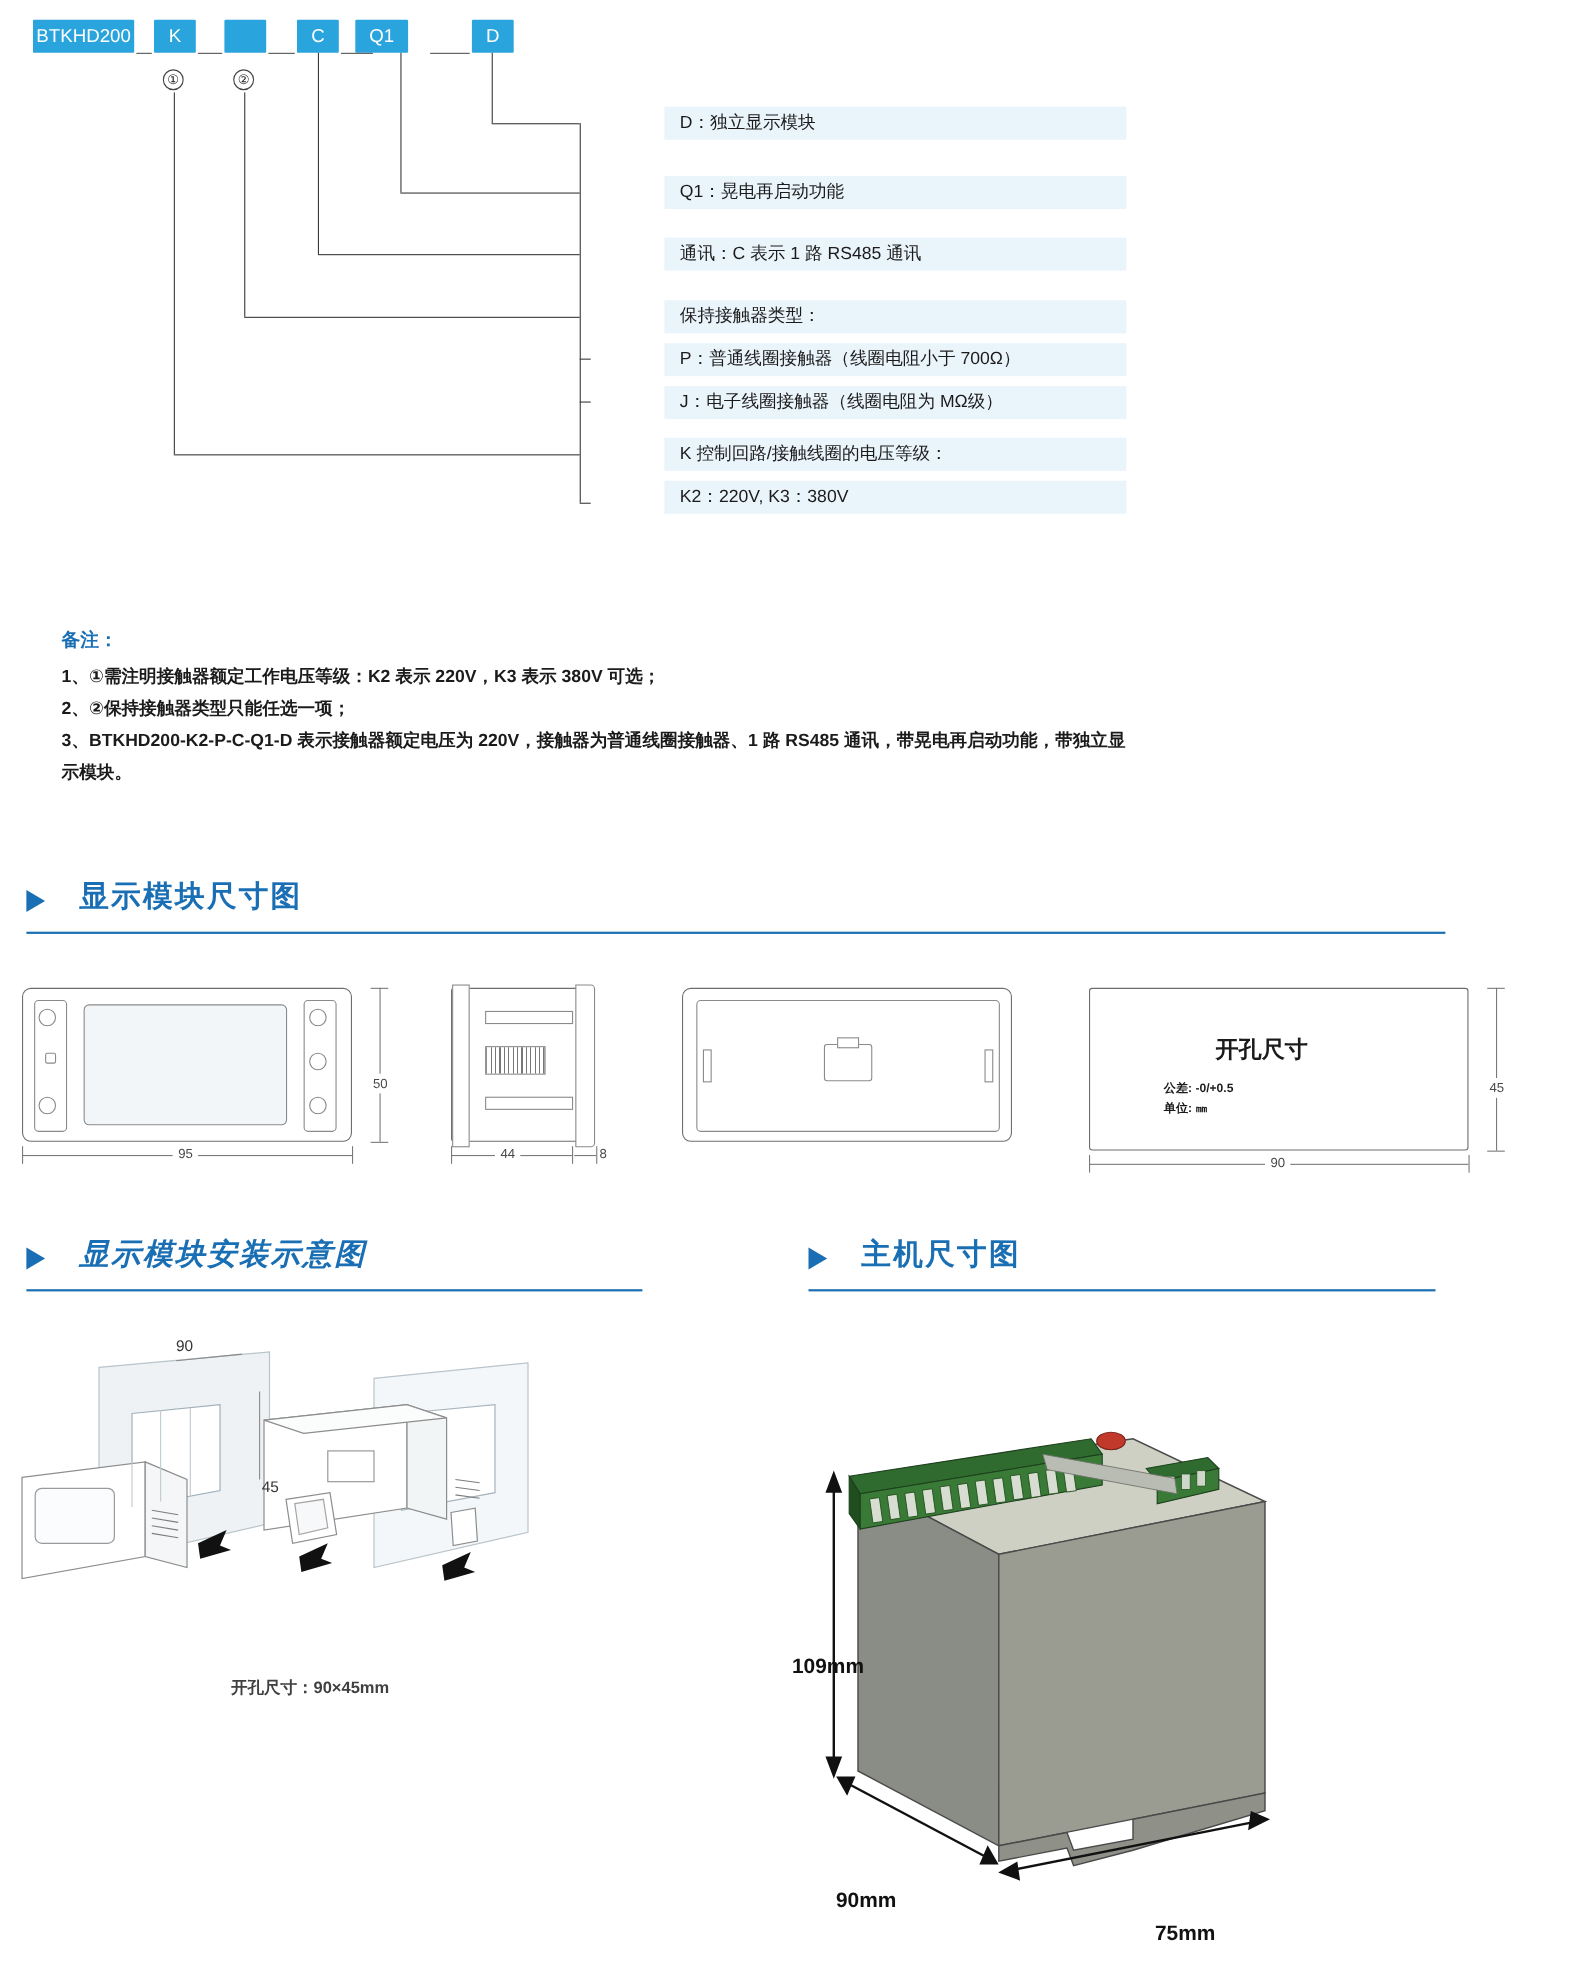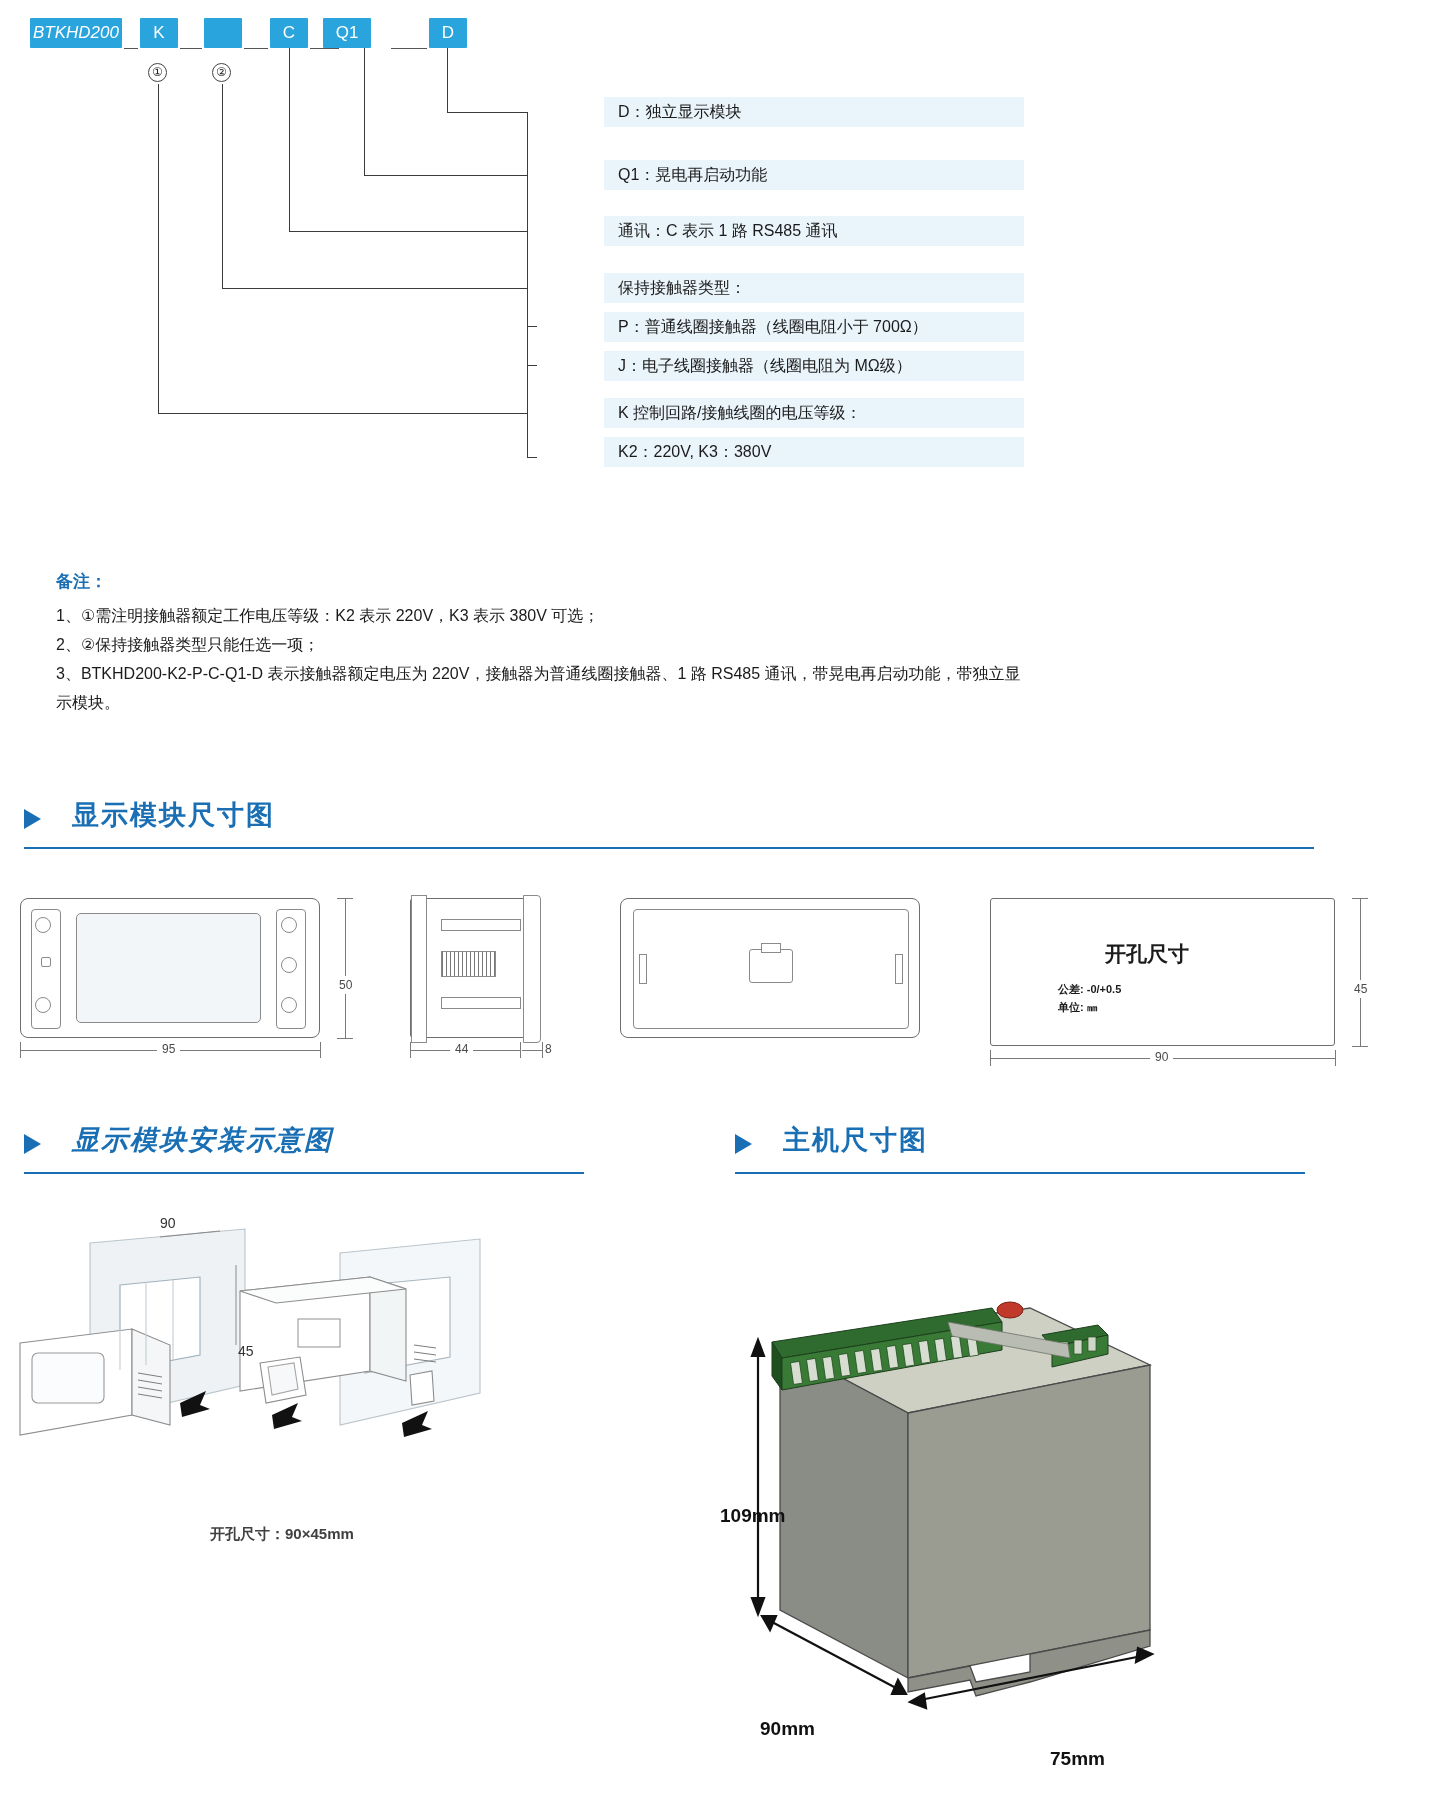--- a/index.html
+++ b/index.html
@@ -22,21 +22,21 @@
   .code-box {
     position: absolute;
     background: #2aa4dd;
     color: #fff;
     font-size: 17px;
     text-align: center;
     line-height: 30px;
     height: 30px;
     border-radius: 1px;
   }
-  .code-box.first { background: #2aa4dd; font-style: italic; }
+  .code-box.first { background: #2aa4dd; }
 
   .dash {
     position: absolute;
     height: 1px;
     background: #555;
     top: 48px;
   }
 
   .circ {
     position: absolute;
@@ -64,21 +64,21 @@
     padding-left: 14px;
     background: #eaf4fb;
   }
 
   
   .notes { position: absolute; left: 56px; top: 570px; width: 1330px; }
   .notes-title {
     font-size: 17px; font-weight: bold; color: #1a6fb4; margin-bottom: 8px;
   }
   .note-line {
-    font-size: 16px; color: #1b1b1b; line-height: 29px;
+    font-size: 16px; color: #1b1b1b; line-height: 29px; font-weight: bold;
   }
 
   
   .section { position: absolute; }
   .sec-head { position: relative; height: 54px; }
   .tri {
     position: absolute; left: 0; top: 14px;
     width: 0; height: 0;
     border-left: 17px solid #1a6fb4;
     border-top: 10px solid transparent;

